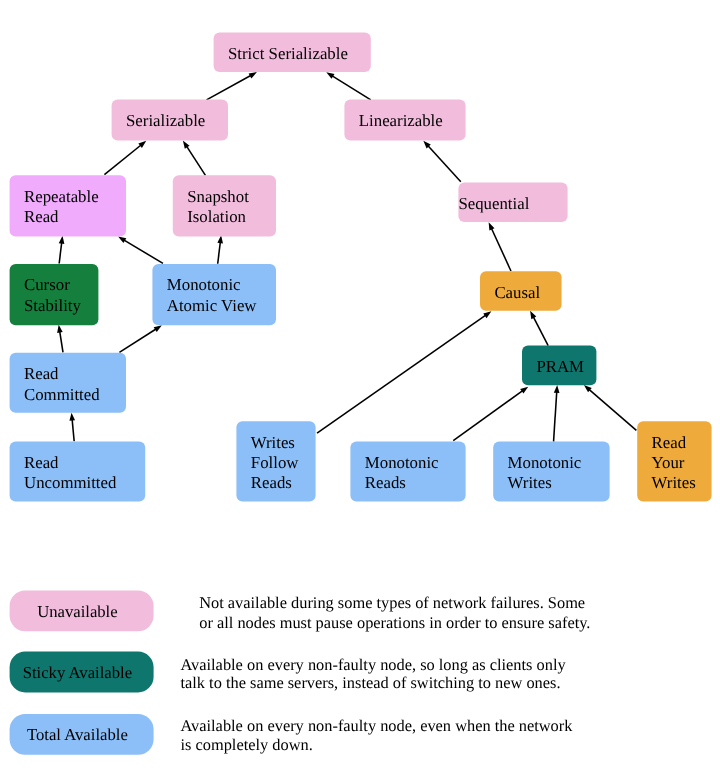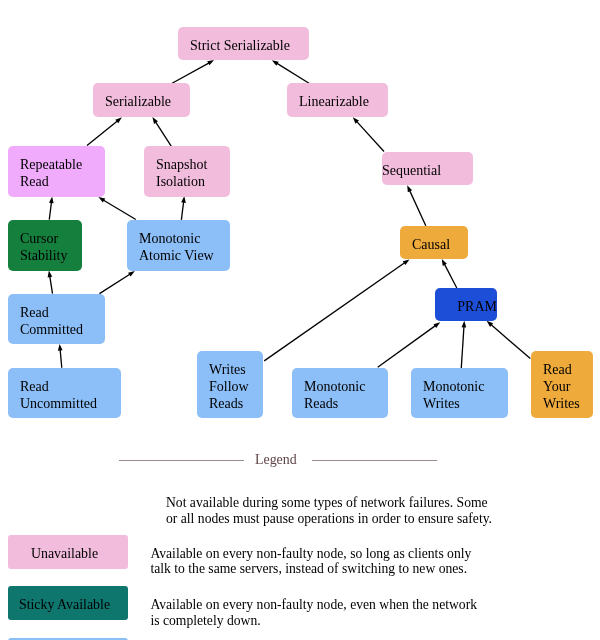--- a/index.html
+++ b/index.html
@@ -7,22 +7,22 @@
   #stage{position:absolute;left:0;top:0;width:600px;height:640px;}
   .node{position:absolute;border-radius:5px;box-sizing:border-box;display:flex;align-items:center;color:#000000;padding-top:3px;}
   .node .lbl{display:block;line-height:17px;font-size:14px;white-space:pre-line;}
   svg.edges{position:absolute;left:0;top:0;width:600px;height:640px;overflow:visible;}
   
   #legend-head{position:absolute;left:0;top:450px;width:600px;height:22px;}
   #legend-head .rule{position:absolute;top:10.3px;height:1px;background:#9b8d8b;}
   #legend-head .rule.l{left:119px;width:125px;}
   #legend-head .rule.r{left:312px;width:125px;}
   #legend-head .ttl{position:absolute;left:255px;top:3.1px;font-size:13.9px;line-height:14px;white-space:nowrap;}
-  .lswatch{position:absolute;border-radius:3px;display:flex;align-items:center;justify-content:center;
-           box-sizing:border-box;font-size:13.9px;color:#000000;padding-right:7px;padding-top:4px;margin-top:43px;}
+  .lswatch{position:absolute;border-radius:13px;display:flex;align-items:center;justify-content:center;
+           box-sizing:border-box;font-size:13.9px;color:#000000;padding-right:7px;padding-top:4px;}
   .ldesc{position:absolute;font-size:13.65px;line-height:15.6px;color:#000000;white-space:pre;}
 </style>
 </head>
 <body style="background: rgb(255, 255, 255);">
 
 <div id="stage">
   <svg class="edges" id="edges-layer" viewBox="0 0 600 640">
       <g>
         <line x1="172.1" y1="83.2" x2="210.0694068200874" y2="62.31682624895192" stroke="#000000" stroke-width="1.3"></line>
         <polygon points="214.1,60.1 209.44948406469868,65.33977113388636 207.18446594076957,61.22155636310611" fill="#000000"></polygon>
@@ -121,21 +121,21 @@
         <span class="lbl">Monotonic
 Atomic View</span>
       </div>
       <div class="node" style="left: 400px; top: 226px; width: 68px; height: 33px; background: rgb(239, 170, 60); padding-left: 12px;">
         <span class="lbl">Causal</span>
       </div>
       <div class="node" style="left: 8px; top: 294px; width: 97px; height: 50px; background: rgb(140, 190, 247); padding-left: 12px;">
         <span class="lbl">Read
 Committed</span>
       </div>
-      <div class="node" style="left: 435px; top: 288px; width: 62px; height: 33px; background: #1d4ed8; padding-left: 12px; justify-content: flex-end;">
+      <div class="node" style="left: 435px; top: 288px; width: 62px; height: 33px; background: #0f766e; padding-left: 12px;">
         <span class="lbl">PRAM</span>
       </div>
       <div class="node" style="left: 197px; top: 351px; width: 66px; height: 67px; background: rgb(140, 190, 247); padding-left: 12px;">
         <span class="lbl">Writes
 Follow
 Reads</span>
       </div>
       <div class="node" style="left: 8px; top: 368px; width: 113px; height: 50px; background: rgb(140, 190, 247); padding-left: 12px;">
         <span class="lbl">Read
 Uncommitted</span>
@@ -147,25 +147,20 @@
       <div class="node" style="left: 411px; top: 368px; width: 97px; height: 50px; background: rgb(140, 190, 247); padding-left: 12px;">
         <span class="lbl">Monotonic
 Writes</span>
       </div>
       <div class="node" style="left: 531px; top: 351px; width: 62px; height: 67px; background: rgb(239, 170, 60); padding-left: 12px;">
         <span class="lbl">Read
 Your
 Writes</span>
       </div>
     </div>
-  <div id="legend-head">
-    <div class="rule l" style="left: 119px; width: 125px; background: rgb(155, 141, 139);"></div>
-    <div class="ttl" style="left: 255px; color: rgb(95, 67, 69);">Legend</div>
-    <div class="rule r" style="left: 312px; width: 125px; background: rgb(155, 141, 139);"></div>
-  </div>
   <div id="legend-rows">
       <div class="lswatch" style="left: 8px; top: 492.2px; width: 120px; height: 34px; background: rgb(242, 188, 220);">
         <span>Unavailable</span>
       </div>
       <div class="ldesc" style="left: 166px; top: 495px; width: 420px;">Not available during some types of network failures. Some
 or all nodes must pause operations in order to ensure safety.</div>
       <div class="lswatch" style="left: 8px; top: 543.3px; width: 120px; height: 34px; background: #0f766e;">
         <span>Sticky Available</span>
       </div>
       <div class="ldesc" style="left: 150.4px; top: 545.9px; width: 420px;">Available on every non-faulty node, so long as clients only

